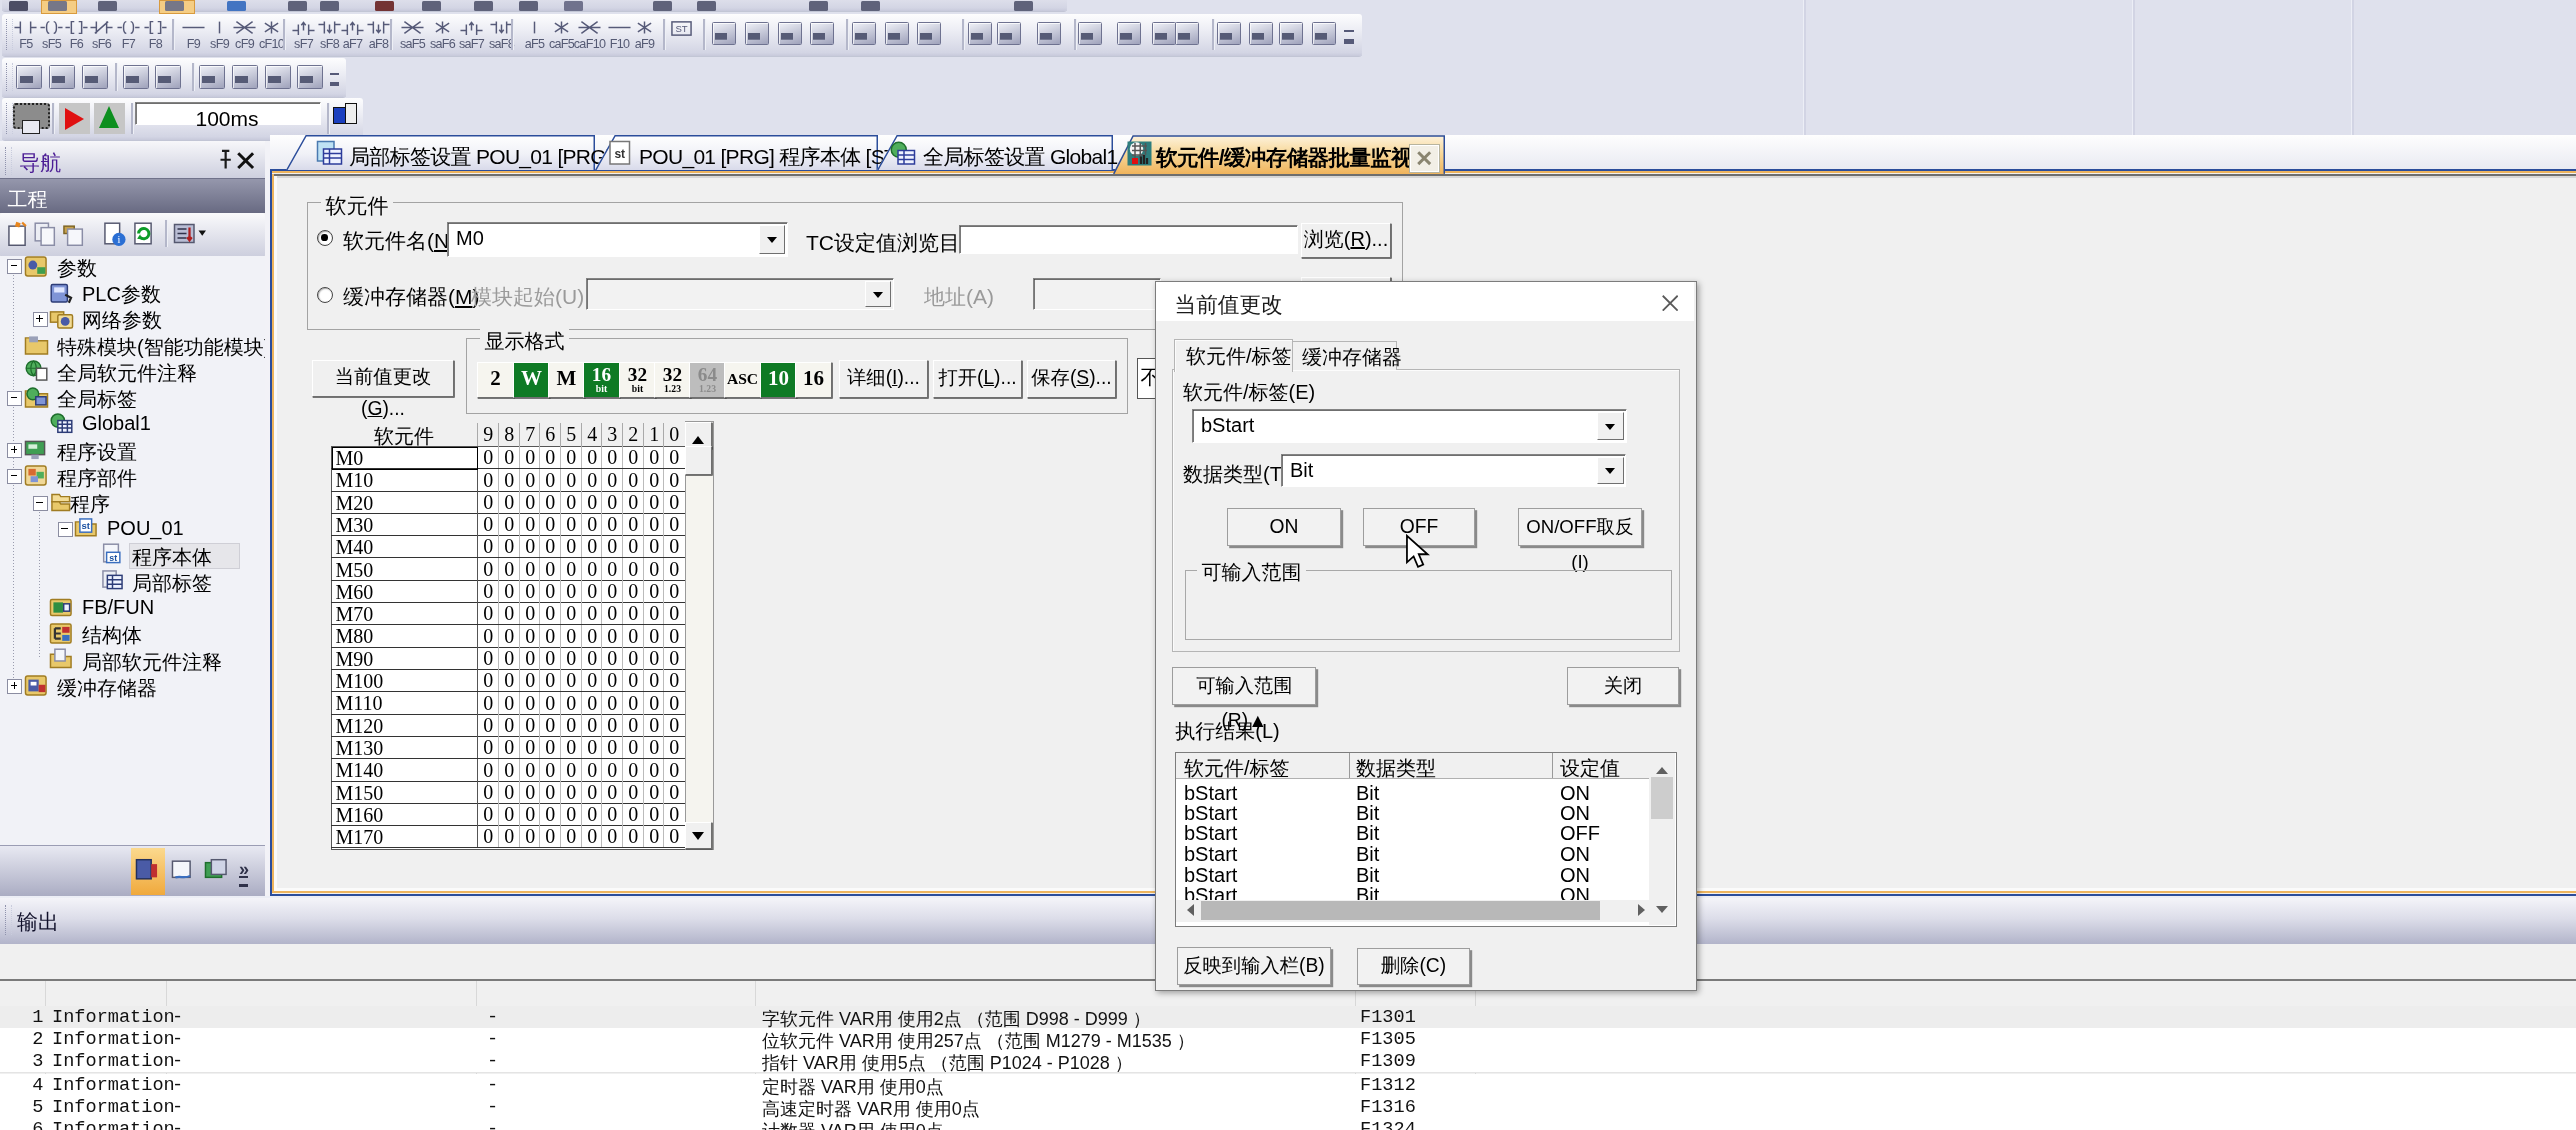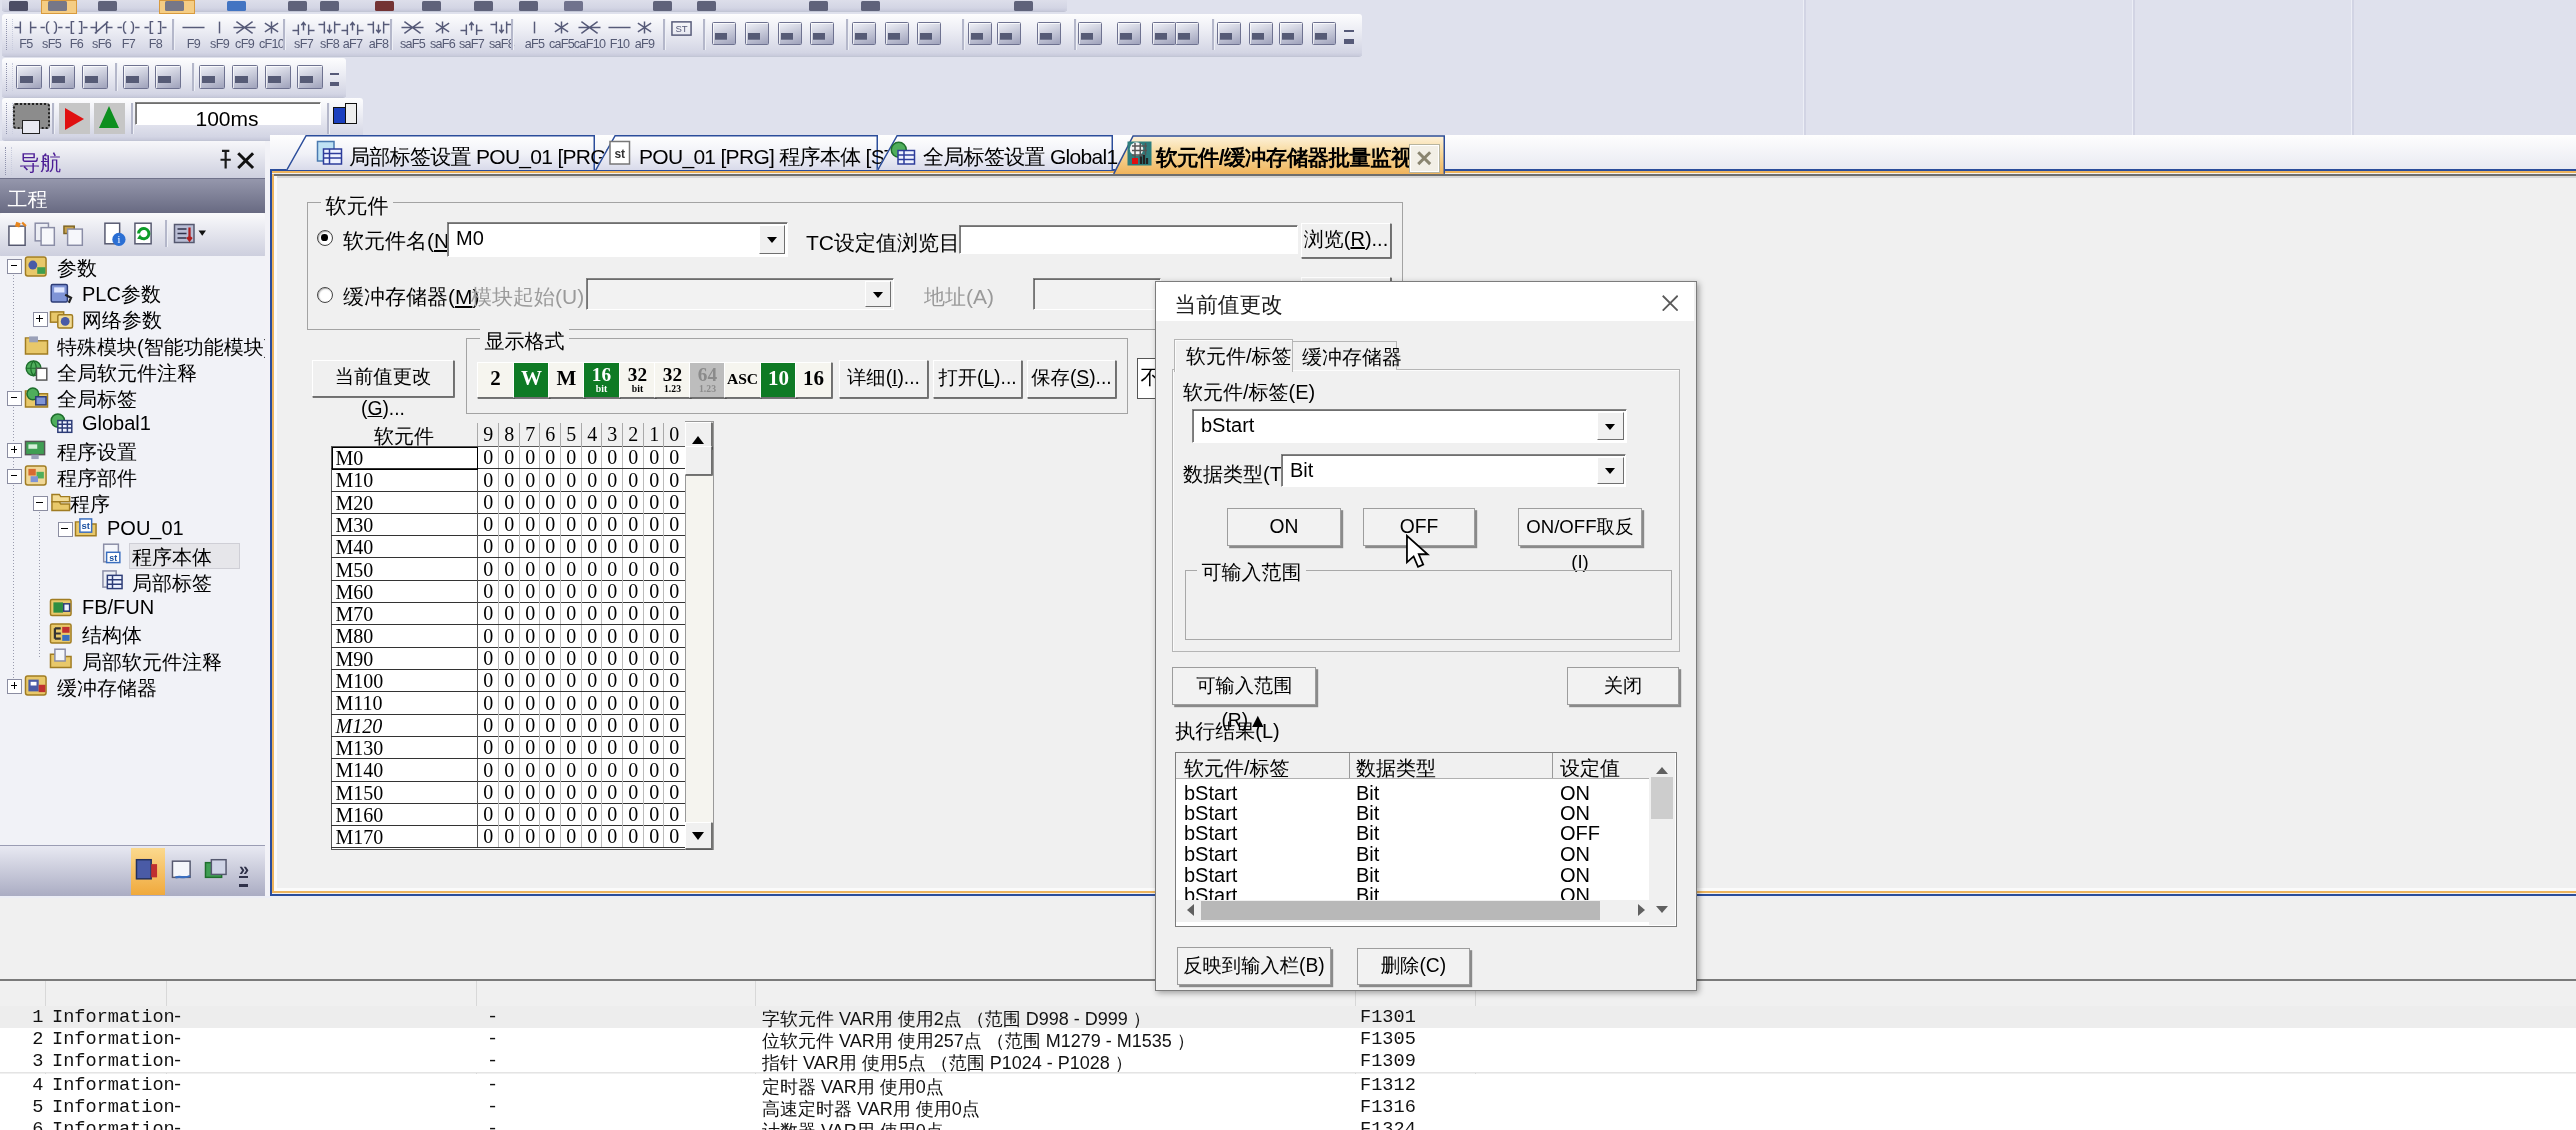--- a/index.html
+++ b/index.html
@@ -737,21 +737,21 @@
 <div class="abs" style="left:167px;top:271px;width:20.7px;height:22px;border-left:0.7px solid #bbb;text-align:center;font-size:20px;">0</div>
 <div class="abs" style="left:188px;top:271px;width:20.7px;height:22px;border-left:0.7px solid #bbb;text-align:center;font-size:20px;">0</div>
 <div class="abs" style="left:208px;top:271px;width:20.7px;height:22px;border-left:0.7px solid #bbb;text-align:center;font-size:20px;">0</div>
 <div class="abs" style="left:229px;top:271px;width:20.7px;height:22px;border-left:0.7px solid #bbb;text-align:center;font-size:20px;">0</div>
 <div class="abs" style="left:250px;top:271px;width:20.7px;height:22px;border-left:0.7px solid #bbb;text-align:center;font-size:20px;">0</div>
 <div class="abs" style="left:270px;top:271px;width:20.7px;height:22px;border-left:0.7px solid #bbb;text-align:center;font-size:20px;">0</div>
 <div class="abs" style="left:291px;top:271px;width:20.7px;height:22px;border-left:0.7px solid #bbb;text-align:center;font-size:20px;">0</div>
 <div class="abs" style="left:312px;top:271px;width:20.7px;height:22px;border-left:0.7px solid #bbb;text-align:center;font-size:20px;">0</div>
 <div class="abs" style="left:332px;top:271px;width:20.7px;height:22px;border-left:0.7px solid #bbb;text-align:center;font-size:20px;">0</div>
 <div class="abs" style="left:0;top:293px;width:354px;height:22px;border-bottom:0.7px solid #333;"></div>
-<div class="abs" style="left:4.5px;top:294px;font-size:20px;font-style:italic;">M120</div>
+<div class="abs" style="left:4.5px;top:294px;font-size:20px;">M120</div>
 <div class="abs" style="left:146px;top:293px;width:20.7px;height:22px;border-left:0.7px solid #555;text-align:center;font-size:20px;">0</div>
 <div class="abs" style="left:167px;top:293px;width:20.7px;height:22px;border-left:0.7px solid #bbb;text-align:center;font-size:20px;">0</div>
 <div class="abs" style="left:188px;top:293px;width:20.7px;height:22px;border-left:0.7px solid #bbb;text-align:center;font-size:20px;">0</div>
 <div class="abs" style="left:208px;top:293px;width:20.7px;height:22px;border-left:0.7px solid #bbb;text-align:center;font-size:20px;">0</div>
 <div class="abs" style="left:229px;top:293px;width:20.7px;height:22px;border-left:0.7px solid #bbb;text-align:center;font-size:20px;">0</div>
 <div class="abs" style="left:250px;top:293px;width:20.7px;height:22px;border-left:0.7px solid #bbb;text-align:center;font-size:20px;">0</div>
 <div class="abs" style="left:270px;top:293px;width:20.7px;height:22px;border-left:0.7px solid #bbb;text-align:center;font-size:20px;">0</div>
 <div class="abs" style="left:291px;top:293px;width:20.7px;height:22px;border-left:0.7px solid #bbb;text-align:center;font-size:20px;">0</div>
 <div class="abs" style="left:312px;top:293px;width:20.7px;height:22px;border-left:0.7px solid #bbb;text-align:center;font-size:20px;">0</div>
 <div class="abs" style="left:332px;top:293px;width:20.7px;height:22px;border-left:0.7px solid #bbb;text-align:center;font-size:20px;">0</div>
@@ -827,20 +827,24 @@
 
 <div class="abs" style="left:270px;top:888px;width:2306px;height:3px;background:#fbfbfb;"></div>
 <div class="abs" style="left:270px;top:891px;width:2306px;height:2.2px;background:#edb45e;"></div>
 <div class="abs" style="left:270px;top:894px;width:2306px;height:2.2px;background:#2b4d9b;"></div>
 <div class="abs" style="left:270px;top:170px;width:2.2px;height:726px;background:#2b4d9b;"></div>
 <div class="abs" style="left:272px;top:174px;width:2.2px;height:717px;background:#edb45e;"></div>
 <div class="abs" style="left:274px;top:176px;width:3px;height:712px;background:#fafafa;"></div>
 <div class="abs" style="left:265px;top:141px;width:5.2px;height:755px;background:#f2f2f7;"></div>
 <div class="abs" style="left:0px;top:896px;width:2576px;height:2.2px;background:#eceef6;"></div>
 
+<div class="abs outbar">
+      <div class="grip" style="left:4.5px;top:7.4px;height:30px;"></div>
+<div class="abs" style="left:17px;top:10.4px;font-size:21px;color:#10102a;">输出</div>
+    </div>
 <div class="abs" style="left:0;top:979px;width:2576px;height:1.5px;background:#7a7a7a;"></div>
 
 <div class="abs" style="left:45px;top:981px;width:0.7px;height:149px;background:#d8d8d8;"></div>
 <div class="abs" style="left:166px;top:981px;width:0.7px;height:149px;background:#d8d8d8;"></div>
 <div class="abs" style="left:476px;top:981px;width:0.7px;height:149px;background:#d8d8d8;"></div>
 <div class="abs" style="left:755px;top:981px;width:0.7px;height:149px;background:#d8d8d8;"></div>
 <div class="abs" style="left:1355px;top:981px;width:0.7px;height:149px;background:#d8d8d8;"></div>
 <div class="abs" style="left:1475px;top:981px;width:0.7px;height:149px;background:#d8d8d8;"></div>
 <div class="abs mono" style="left:0;top:1006px;width:2576px;height:22px;background:#ededed;border-bottom:0.7px solid #e4e4e4;font-size:18.6px;color:#111;">
       <div class="abs" style="left:10.4px;top:0.7px;width:33px;text-align:right;">1</div>

